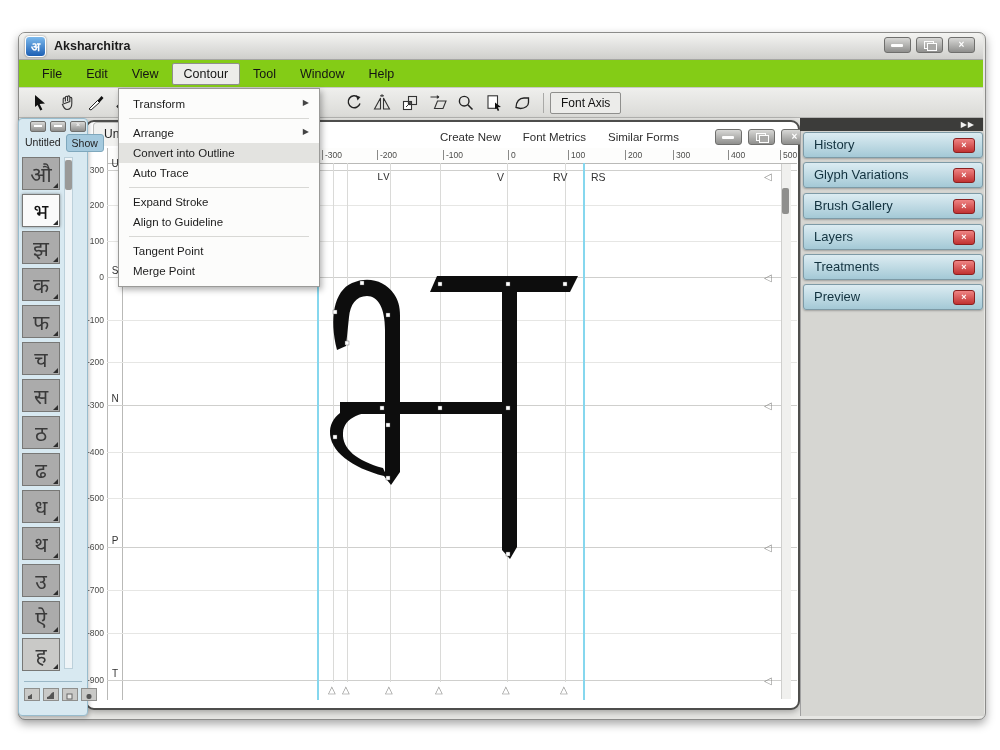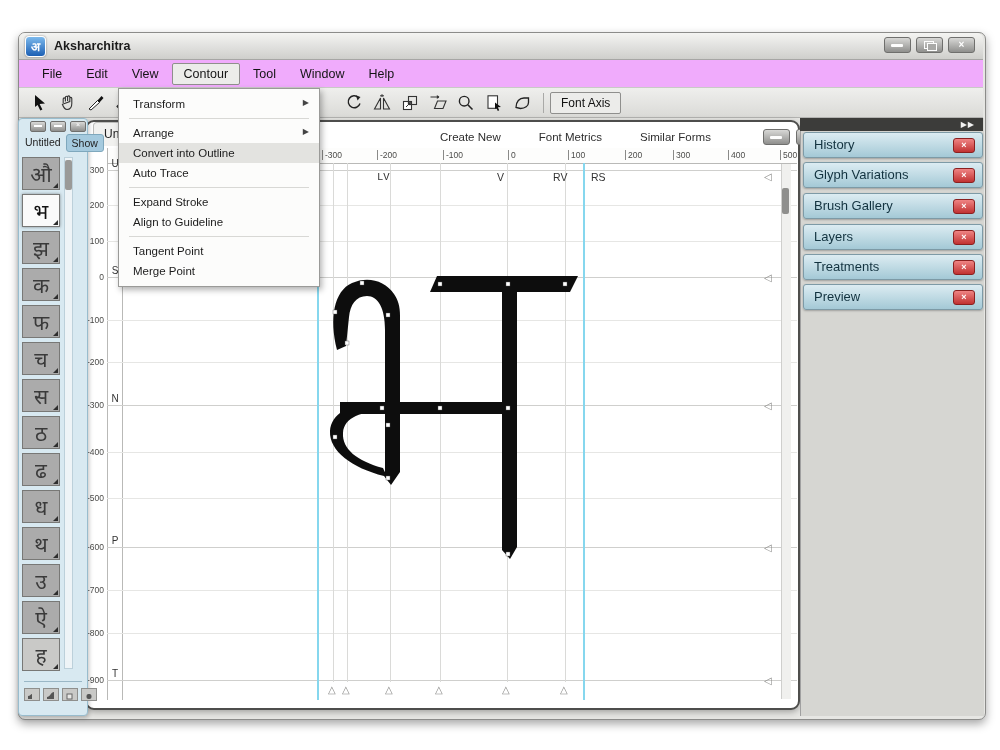--- a/index.html
+++ b/index.html
@@ -19,39 +19,39 @@
   .wc-group{position:absolute;right:8px;top:4px;display:flex;gap:5px;}
   .wc-btn{width:25px;height:14px;border-radius:3px;border:1px solid #6f6f6d;
     background:linear-gradient(#d8d8d6,#8f8f8d);position:relative;cursor:default;}
   .wc-btn .bar{position:absolute;left:6px;top:6px;width:12px;height:3px;background:#fdfdfd;border-radius:1px;}
   .wc-btn .r1{position:absolute;left:7px;top:3px;width:8px;height:6px;border:1.4px solid #fdfdfd;background:transparent;}
   .wc-btn .r2{position:absolute;left:10px;top:5px;width:8px;height:6px;border:1.4px solid #fdfdfd;background:#a9a9a7;}
   .wc-btn .x{position:absolute;left:0;top:0;width:100%;height:100%;color:#fff;font-size:10px;font-weight:bold;
     display:flex;align-items:center;justify-content:center;line-height:1;}
 
   
-  .menubar{left:19px;top:60px;width:964px;height:28px;background:#f0abfc;border-bottom:1px solid #c9c9c6;
+  .menubar{left:19px;top:60px;width:964px;height:28px;background:#84cc16;border-bottom:1px solid #c9c9c6;
     display:flex;align-items:center;padding-left:12px;box-sizing:border-box;}
   .menubar-item{font-size:12.5px;color:#141414;padding:3px 11px;margin-right:2px;cursor:default;}
   .menubar-item.active{border:1px solid #8f8f8d;border-radius:2px;background:#ececea;}
 
   
   .toolbar{left:19px;top:88px;width:964px;height:30px;background:linear-gradient(#efefed,#dadad7);
     border-bottom:1px solid #b3b3b1;display:flex;align-items:center;padding-left:8px;box-sizing:border-box;}
   .tool-btn{width:26px;height:24px;margin-right:2px;display:flex;align-items:center;justify-content:center;cursor:default;}
   .tool-sep{width:1px;height:20px;background:#a9a9a7;margin:0 6px;}
   .font-axis-btn{font-size:12px;color:#111;border:1px solid #8f8f8d;border-radius:2px;background:#ececea;
     padding:3px 10px;cursor:default;}
 
   
   .doc-window{left:85px;top:120px;width:715px;height:590px;background:#fff;border:2px solid #4e4e4c;
     border-radius:9px;box-shadow:0 2px 6px rgba(0,0,0,.3);box-sizing:border-box;}
   .doc-tab{left:93px;top:122px;height:24px;padding:4px 10px 0 10px;font-size:12px;color:#222;
     background:#f1f1ef;border:1px solid #bdbdbb;border-bottom:none;border-radius:4px 4px 0 0;box-sizing:border-box;}
-  .doc-header{left:440px;top:129px;display:flex;align-items:center;gap:38px;}
+  .doc-header{left:440px;top:129px;display:flex;align-items:center;gap:22px;}
   .doc-header .hbtn{font-size:11.5px;color:#2e2e2e;cursor:default;}
   .doc-wc{display:flex;gap:6px;margin-left:14px;}
 
   
   .h-ruler{left:107px;top:148px;width:690px;height:15px;background:#fdfdfc;border-bottom:1px solid #b9b9b7;}
   .h-tick{position:absolute;top:2px;font-size:8.5px;color:#4c4c4a;border-left:1px solid #8a8a88;padding-left:2px;line-height:10px;}
   .v-ruler-num{position:absolute;font-size:8.5px;color:#4c4c4a;width:18px;text-align:right;}
   .v-letter{position:absolute;font-size:10px;color:#333;width:14px;text-align:center;}
   .vline-col{background:#b9b9b7;width:1px;}
   .grid-h{position:absolute;height:1px;background:#e6e6e4;}

